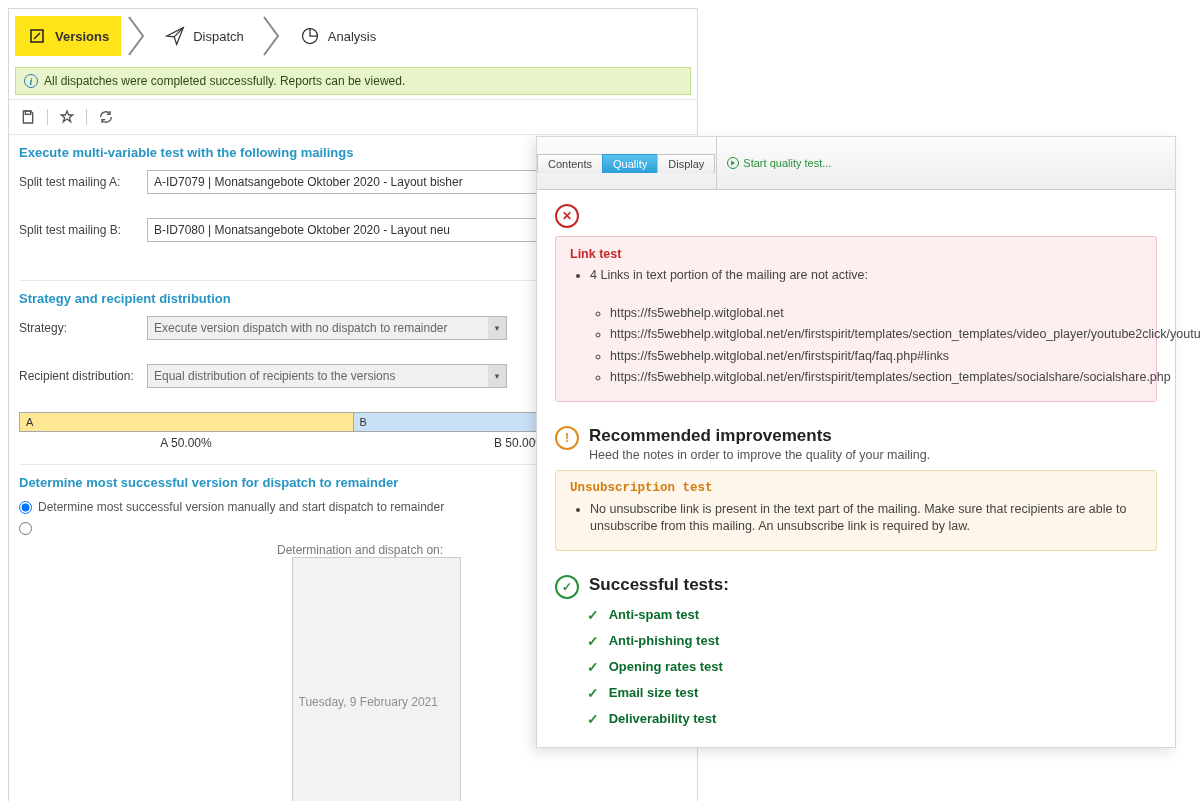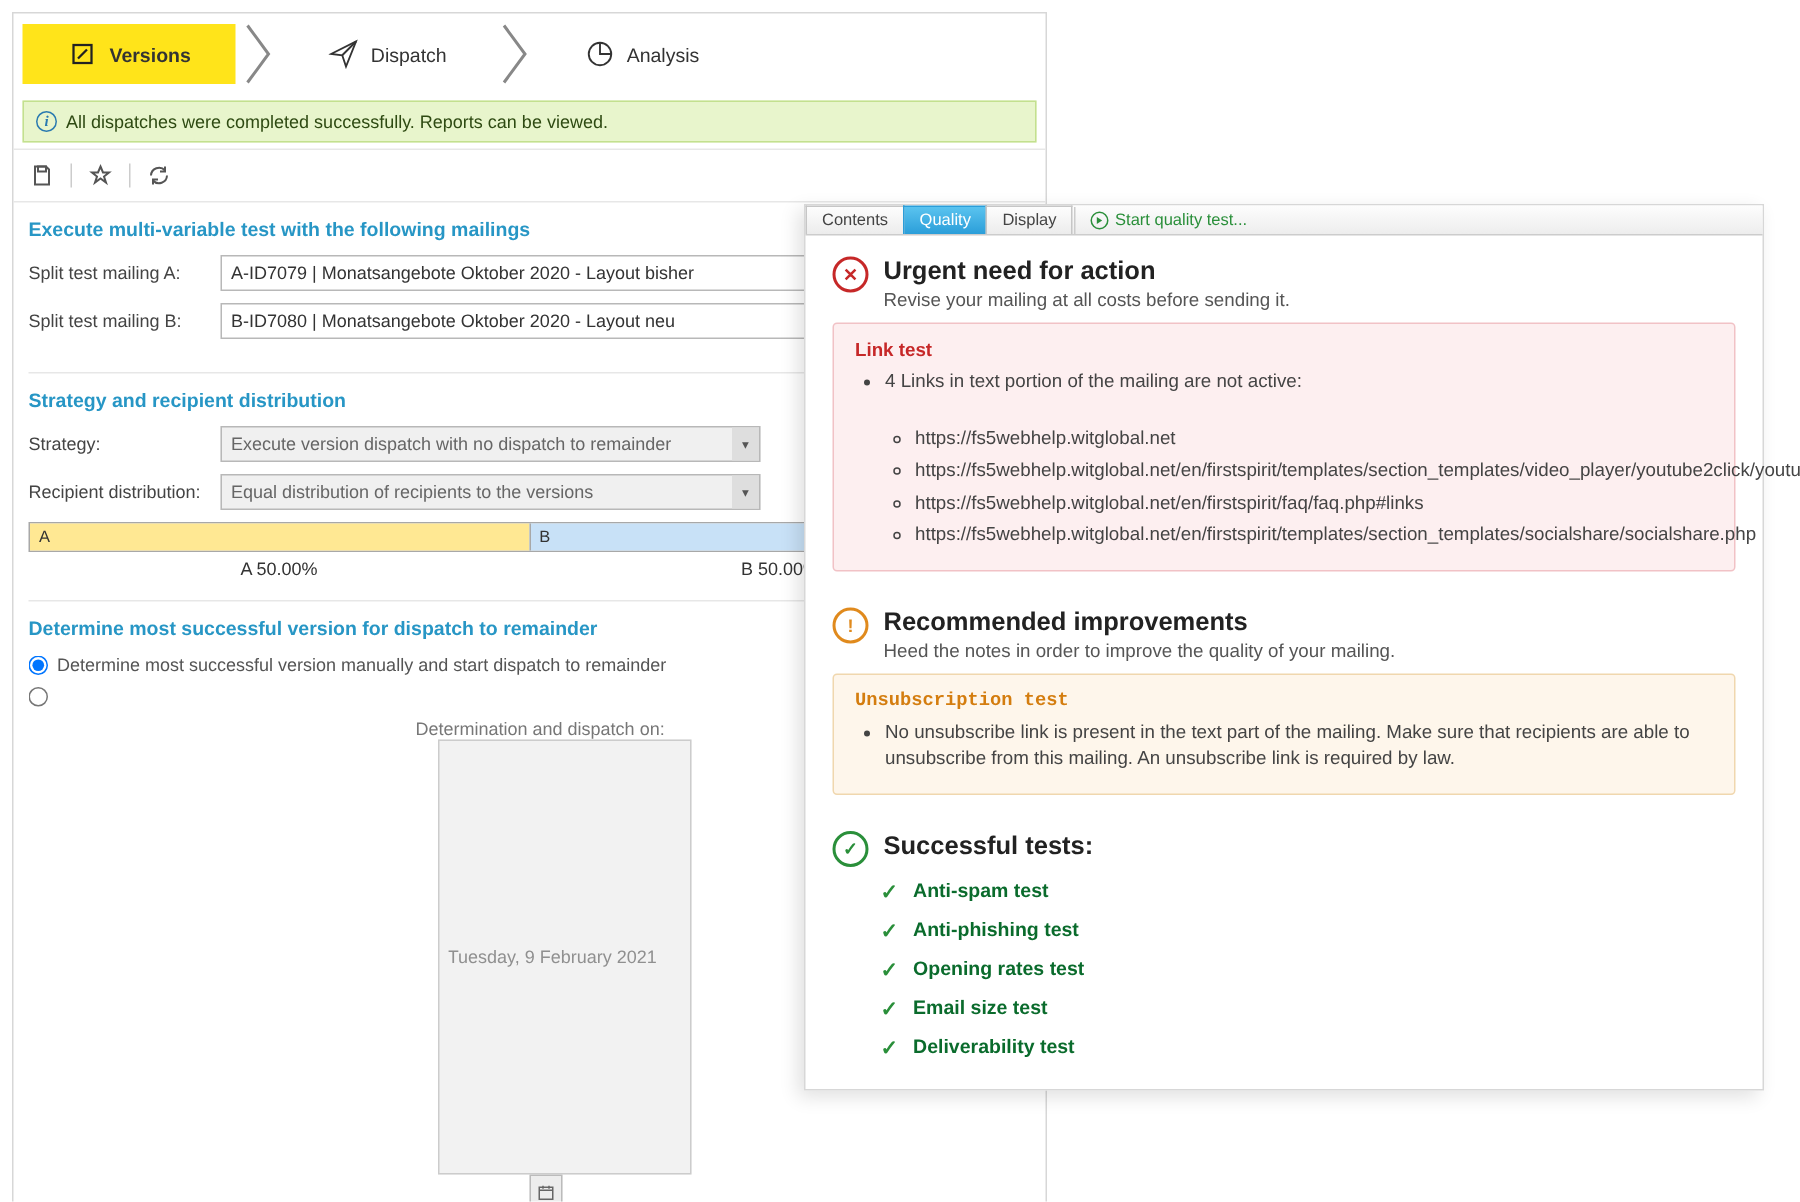--- a/index.html
+++ b/index.html
@@ -2,38 +2,38 @@
 <html><head>
 <meta charset="utf-8">
 <style>
 * { box-sizing: border-box; margin: 0; padding: 0; }
 body { font-family: "Segoe UI", Tahoma, Arial, sans-serif; font-size: 12px; color: #333; background: #fff; position: relative; width: 1200px; height: 801px; overflow: hidden; }
 
 
 .panel-left { position: absolute; left: 8px; top: 8px; width: 690px; border: 1px solid #d7d7d7; background: #fff; }
 
 .step-bar { display: flex; align-items: center; padding: 6px 6px; gap: 0; }
-.step { display: flex; align-items: center; gap: 8px; padding: 10px 30px; font-size: 13px; position: relative; }
+.step { display: flex; align-items: center; gap: 8px; padding: 10px 12px; font-size: 13px; position: relative; }
 .step.active { background: #ffe41a; font-weight: 600; }
 .step-icon { width: 20px; height: 20px; display: inline-flex; align-items: center; justify-content: center; }
 .chev { width: 20px; height: 42px; display: inline-block; margin: 0 6px; }
 .chev svg { display: block; }
 
 .notice-bar { background: #e8f5cc; border: 1px solid #c3e08f; margin: 4px 6px; padding: 6px 8px; display: flex; align-items: center; gap: 6px; font-size: 12px; color: #2e4a12; }
 .info-icon { width: 14px; height: 14px; border: 1.5px solid #2a7ab0; border-radius: 50%; color: #2a7ab0; display: inline-flex; align-items: center; justify-content: center; font-size: 10px; font-weight: bold; font-style: italic; font-family: Georgia, serif; }
 
 .toolbar { display: flex; align-items: center; gap: 8px; padding: 6px 8px; border-top: 1px solid #e7e7e7; border-bottom: 1px solid #e7e7e7; }
 .tool-btn { width: 22px; height: 22px; border: none; background: none; display: inline-flex; align-items: center; justify-content: center; cursor: pointer; color: #555; }
 .tool-sep { width: 1px; height: 16px; background: #ccc; }
 
 .section { padding: 10px 10px 14px 10px; }
 .section-title { color: #2796c5; font-weight: 600; font-size: 13px; margin-bottom: 10px; }
 .hr { border: none; border-top: 1px solid #e7e7e7; margin: 0 10px; }
 
-.form-row { display: flex; align-items: center; margin-bottom: 8px; }
+.form-row { display: flex; align-items: center; margin-bottom: 24px; }
 .form-label { width: 128px; font-size: 12px; color: #444; }
 .form-input { flex: 1; border: 1px solid #b8b8b8; padding: 4px 6px; font-size: 12px; background: #fff; color: #333; }
 .form-select { flex: 0 0 360px; border: 1px solid #b8b8b8; padding: 4px 6px; font-size: 12px; background: #f0f0f0; color: #666; position: relative; }
 .select-arrow { position: absolute; right: 0; top: 0; bottom: 0; width: 18px; background: #dedede; display: flex; align-items: center; justify-content: center; font-size: 9px; color: #555; }
 
 .dist-bar { display: flex; border: 1px solid #a8a8a8; margin-top: 6px; }
 .dist-seg { padding: 3px 6px; font-size: 11px; }
 .dist-seg.a { background: #ffe893; flex: 1; }
 .dist-seg.b { background: #c8e1f7; flex: 1; border-left: 1px solid #a8a8a8; }
 .dist-labels { display: flex; margin-top: 4px; font-size: 12px; }
@@ -45,21 +45,21 @@
 .sub-row { display: flex; align-items: center; margin-bottom: 8px; flex-direction: column; }
 .sub-label { width: 170px; font-size: 12px; color: #777; }
 .sub-input { flex: 0 0 290px; border: 1px solid #ccc; padding: 4px 6px; font-size: 12px; background: #f2f2f2; color: #909090; margin-left: 28px; }
 .date-btn { width: 22px; height: 24px; border: 1px solid #bbb; background: #ededed; display: inline-flex; align-items: center; justify-content: center; margin-left: 4px; }
 
 
 .panel-right { position: absolute; left: 536px; top: 136px; width: 640px; background: #fff; border: 1px solid #d7d7d7; box-shadow: -4px 4px 12px rgba(0,0,0,.12); }
 .right-tabs { display: flex; align-items: center; border-bottom: 1px solid #ccc; background: linear-gradient(#fdfdfd, #ededed); font-size: 11px; }
 .rt-tab { padding: 3px 10px; border: 1px solid #c6c6c6; border-bottom: none; background: linear-gradient(#fdfdfd,#ececec); margin-right: -1px; color: #444; cursor: pointer; }
 .rt-tab.active { background: linear-gradient(#5ac3ef,#2b9ed9); color: #fff; border-color: #2b9ed9; }
-.rt-action { display: flex; align-items: flex-end; gap: 4px; padding: 3px 10px; color: #2a8f3a; border-left: 1px solid #ccc; margin-left: 2px; cursor: pointer; }
+.rt-action { display: flex; align-items: flex-end; gap: 4px; padding: 20px 10px; color: #2a8f3a; border-left: 1px solid #ccc; margin-left: 2px; cursor: pointer; }
 .rt-action .play { width: 12px; height: 12px; border: 1.5px solid #2a8f3a; border-radius: 50%; display: inline-flex; align-items: center; justify-content: center; }
 
 .qsection { padding: 14px 18px 10px 18px; }
 .qhead { display: flex; align-items: flex-start; gap: 10px; margin-bottom: 8px; }
 .qicon { width: 24px; height: 24px; border: 2px solid; border-radius: 50%; display: inline-flex; align-items: center; justify-content: center; font-weight: bold; flex-shrink: 0; }
 .qicon.red { border-color: #c62828; color: #c62828; }
 .qicon.orange { border-color: #e08a1d; color: #e08a1d; }
 .qicon.green { border-color: #2a8f3a; color: #2a8f3a; }
 .qtitle { font-size: 17px; font-weight: 700; color: #222; }
 .qsub { font-size: 12.5px; color: #555; margin-top: 2px; }
@@ -236,24 +236,20 @@
             <path d="M2 1 L8 5 L2 9 Z" fill="#2a8f3a"></path>
           </svg>
       </span>
       <span>Start quality test...</span>
     </div>
   </div>
 
   <div class="qsection">
     <div class="qhead">
       <span class="qicon red">✕</span>
-      <div>
-        <div class="qtitle">Urgent need for action</div>
-        <div class="qsub">Revise your mailing at all costs before sending it.</div>
-      </div>
     </div>
     <div class="qbox red">
       <div class="qbox-title">Link test</div>
       <ul>
         <li>
           <span>4 Links in text portion of the mailing are not active:</span>
           <ul>
             <li>https://fs5webhelp.witglobal.net</li>
             <li>https://fs5webhelp.witglobal.net/en/firstspirit/templates/section_templates/video_player/youtube2click/youtube2click_1.php</li>
             <li>https://fs5webhelp.witglobal.net/en/firstspirit/faq/faq.php#links</li>

